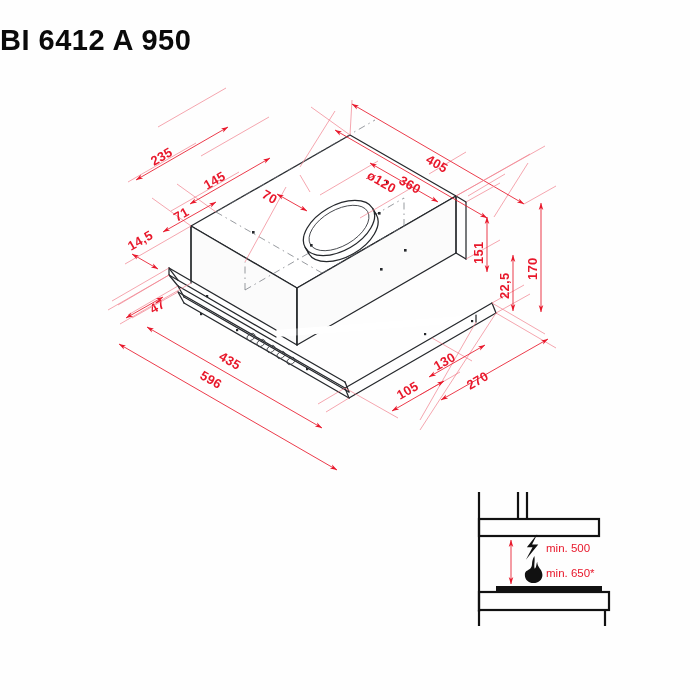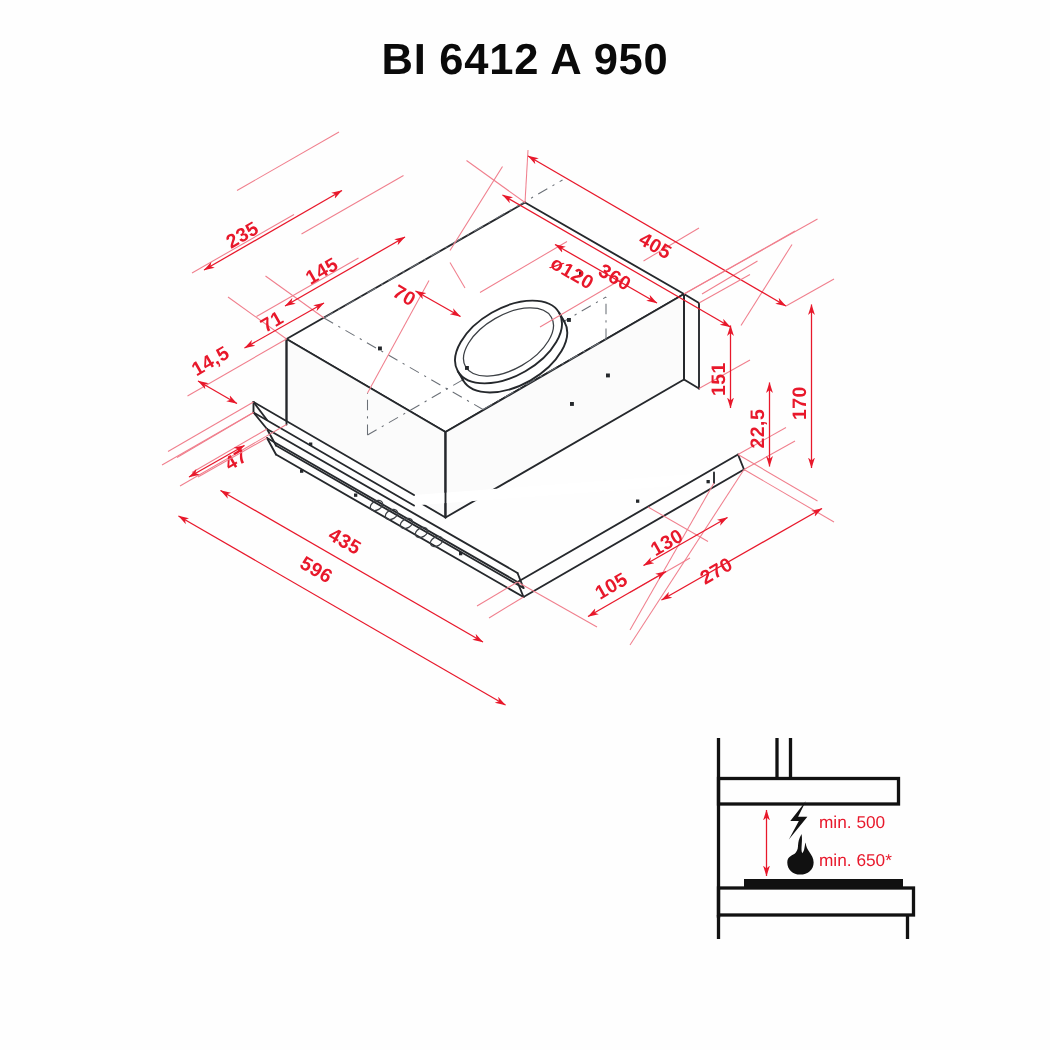--- a/index.html
+++ b/index.html
@@ -19,21 +19,21 @@
     inset: 0;
     width: 700px;
     height: 700px;
     background: #fefefe;
   }
   .title {
     position: absolute;
     top: 24px;
     left: 0;
     width: 700px;
-    text-align: center;
+    text-align: left;
     font-family: "Liberation Sans", sans-serif;
     font-size: 29px;
     font-weight: bold;
     color: #0a0a0a;
     letter-spacing: 0.5px;
   }
   svg { display: block; }
   .dim-line   { stroke: #e8182b; stroke-width: 0.85; fill: none; }
   .dim-ext    { stroke: #f07f8d; stroke-width: 0.7;  fill: none; }
   .dim-arrow  { fill: #e8182b; stroke: none; }

